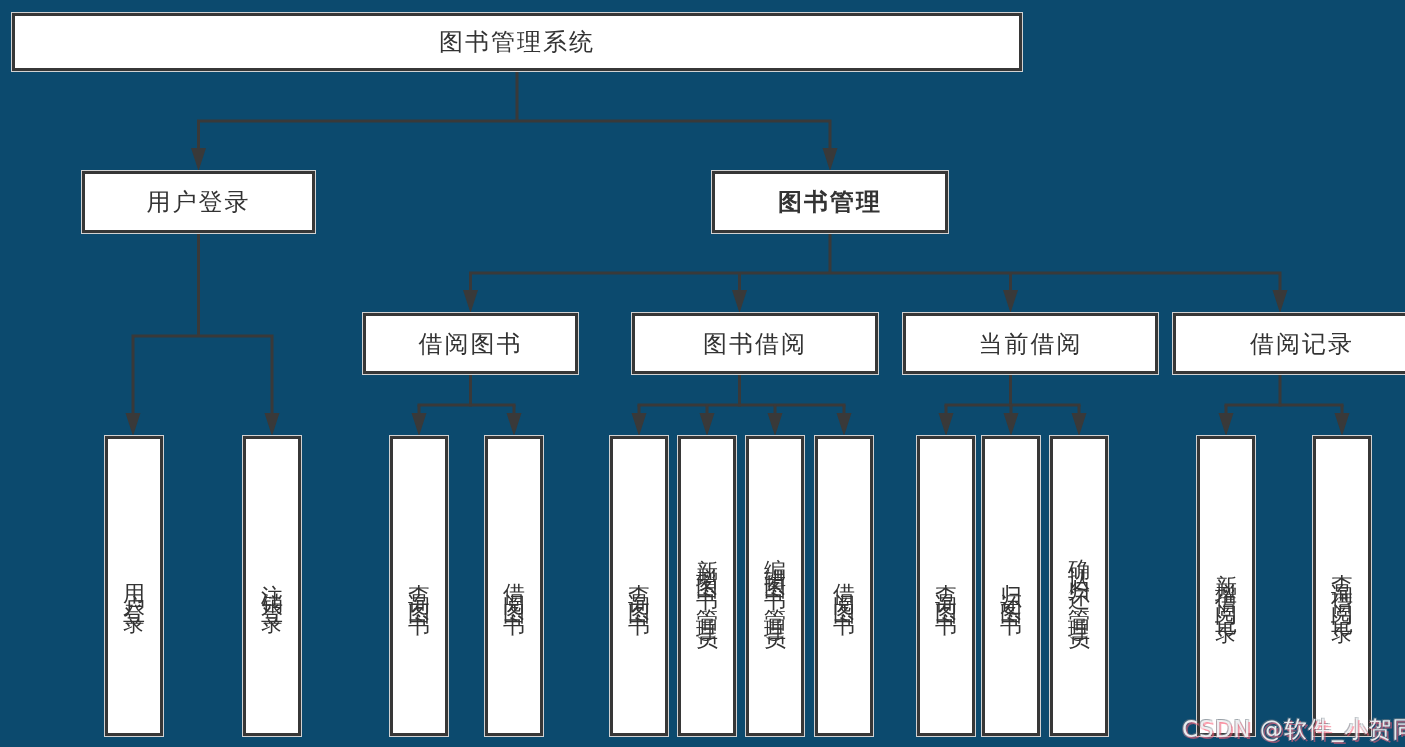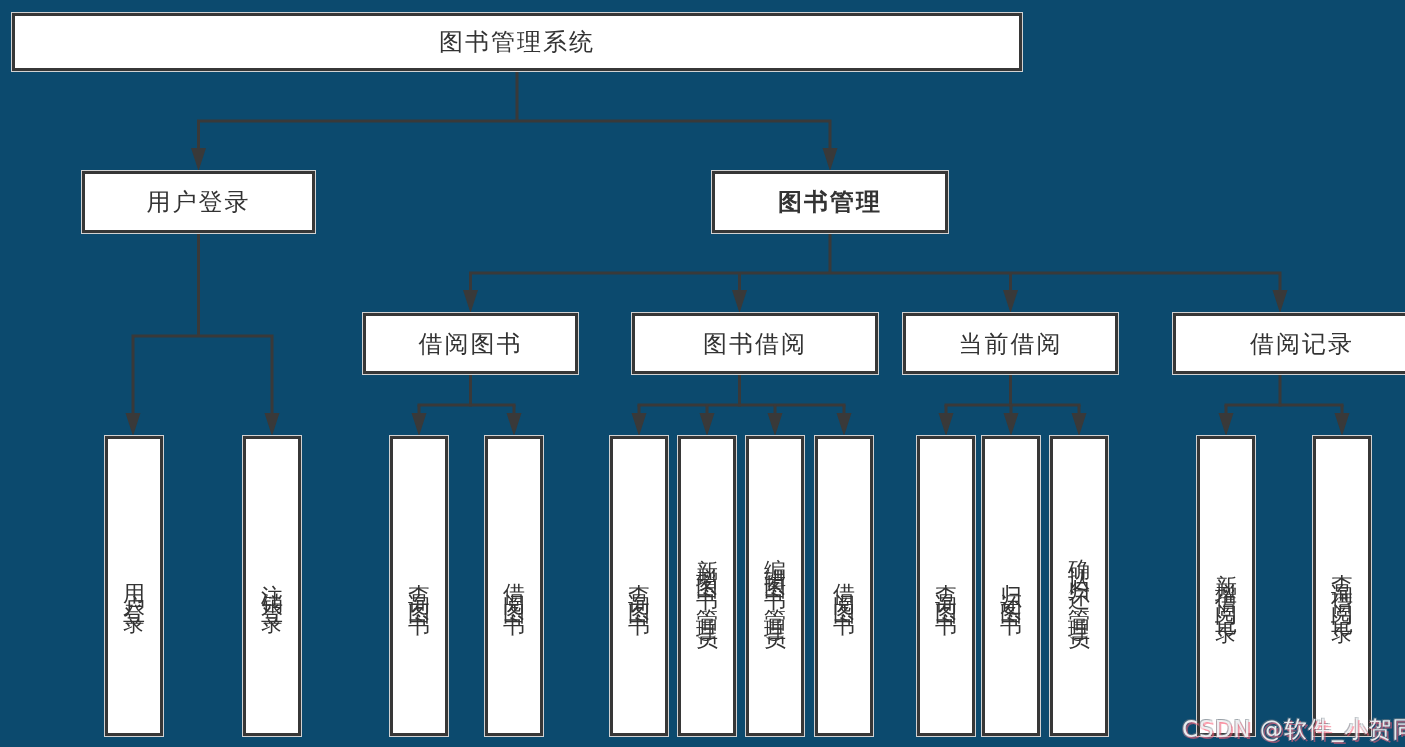--- a/index.html
+++ b/index.html
@@ -85,21 +85,21 @@
     </g>
   </svg>
 
   <div class="box" style="left:12px;top:13px;width:1010px;height:58px;">图书管理系统</div>
 
   <div class="box" style="left:82px;top:171px;width:233px;height:62px;">用户登录</div>
   <div class="box" style="left:712px;top:171px;width:236px;height:62px;font-weight:bold;">图书管理</div>
 
   <div class="box" style="left:363px;top:313px;width:215px;height:61px;">借阅图书</div>
   <div class="box" style="left:632px;top:313px;width:246px;height:61px;">图书借阅</div>
-  <div class="box" style="left:903px;top:313px;width:215px;height:61px;">当前借阅</div>
+  <div class="box" style="left:903px;top:313px;width:255px;height:61px;">当前借阅</div>
   <div class="box" style="left:1173px;top:313px;width:258px;height:61px;">借阅记录</div>
 
   <div class="box leaf" style="left:105px;top:436px;width:58px;height:300px;">用户登录</div>
   <div class="box leaf" style="left:243px;top:436px;width:58px;height:300px;">注销登录</div>
 
   <div class="box leaf" style="left:390px;top:436px;width:58px;height:300px;">查询图书</div>
   <div class="box leaf" style="left:485px;top:436px;width:58px;height:300px;">借阅图书</div>
 
   <div class="box leaf" style="left:610px;top:436px;width:58px;height:300px;">查询图书</div>
   <div class="box leaf" style="left:678px;top:436px;width:58px;height:300px;">新增图书（管理员）</div>

